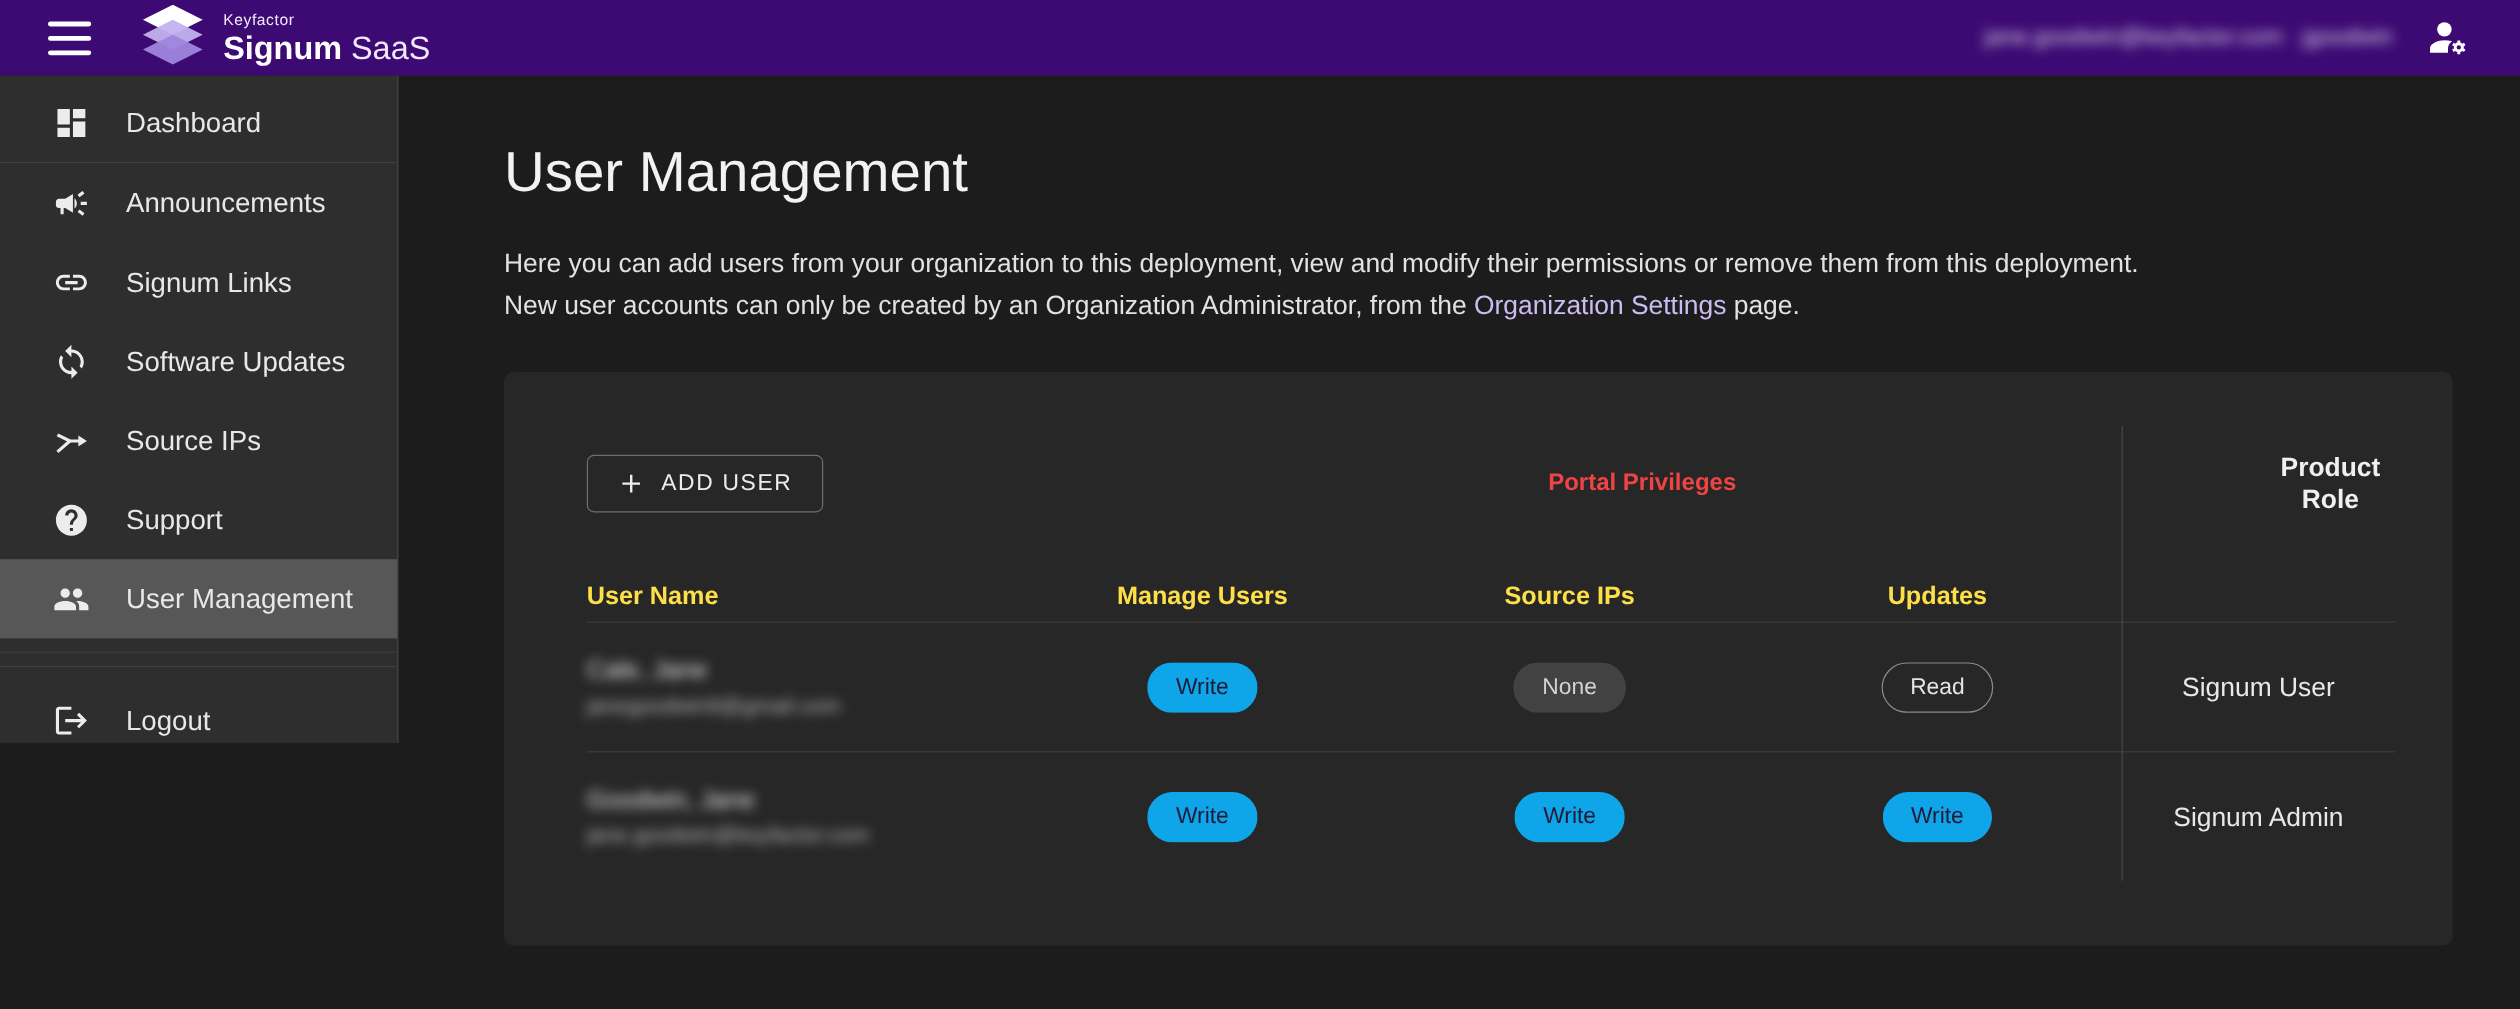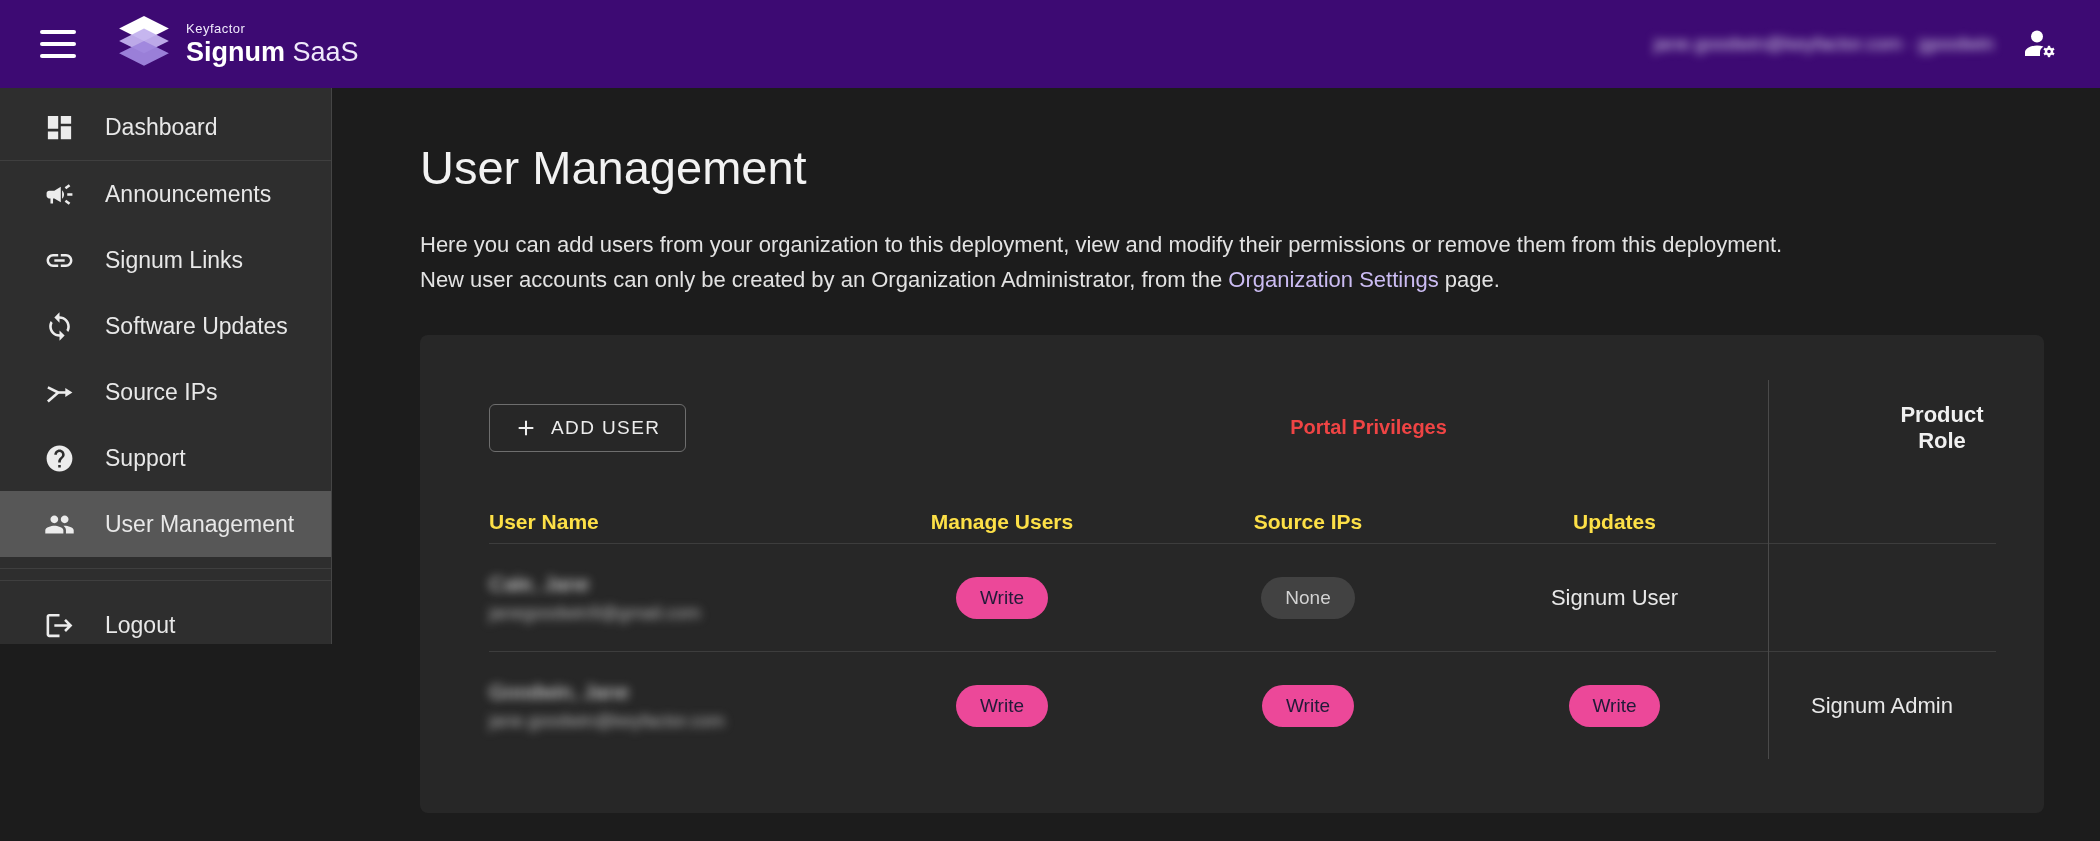--- a/index.html
+++ b/index.html
@@ -1,20 +1,20 @@
 <!DOCTYPE html>
 <html><head>
 <meta charset="utf-8">
 <style>
   * { margin:0; padding:0; box-sizing:border-box; }
   html,body { width:2100px; height:841px; overflow:hidden; background:#1c1c1c;
               font-family:"Liberation Sans", sans-serif; }
 
   
-  .topbar { height:88px; background:#3d0a73; display:flex; align-items:center;
+  .topbar { height:63px; background:#3d0a73; display:flex; align-items:center;
             padding:0 42px 0 40px; color:#fff; }
   .hamburger { width:36px; height:28px; display:flex; flex-direction:column;
                justify-content:space-between; cursor:pointer; margin-right:42px; }
   .hamburger span { display:block; height:4px; border-radius:2px; background:#fff; }
   .brand { display:flex; align-items:center; gap:16px; }
   .brand-text { display:flex; flex-direction:column; line-height:1; }
   .brand-small { font-size:13px; letter-spacing:0.5px; color:#f0eafc; margin-bottom:4px; }
   .brand-big { font-size:27px; color:#fff; }
   .brand-big b { font-weight:bold; }
   .brand-big .light { font-weight:300; color:#efe9fa; }
@@ -61,21 +61,21 @@
   .col-h.center { text-align:center; }
   .hr { height:1px; background:#3d3d3d; }
   .data-row { height:107px; }
   .name-cell .nm { font-size:21px; color:#e8e8e8; filter:blur(5px); user-select:none; }
   .name-cell .em { font-size:18px; color:#b5b5b5; margin-top:7px; filter:blur(5px);
                    user-select:none; }
   .pill-cell { display:flex; justify-content:center; }
   .pill { display:inline-flex; align-items:center; justify-content:center;
           height:42px; padding:0 23px; border-radius:21px; font-size:19px;
           cursor:pointer; border:1px solid transparent; }
-  .pill.filled { background:#ec4899; color:#211a38; }
+  .pill.filled { background:#0ea5e9; color:#211a38; }
   .pill.gray { background:#424242; color:#d2d2d2; }
   .pill.outline { background:transparent; border-color:#8a8a8a; color:#e4e4e4; }
   .role-cell { text-align:center; font-size:22px; color:#e8e8e8; }
   .v-divider { position:absolute; left:1348px; top:45px; height:379px; width:1px;
                background:#4a4a4a; }
 
   
   .logo-mark { width:52px; height:56px; }
 </style>
 </head>
@@ -212,20 +212,23 @@
         <div class="name-cell">
           <div class="nm">Cale, Jane</div>
           <div class="em">janegoodwin9@gmail.com</div>
         </div>
         <div class="pill-cell">
             <span class="pill filled">Write</span>
           </div>
         <div class="pill-cell">
             <span class="pill gray">None</span>
           </div>
+        <div class="pill-cell">
+            <span class="pill outline">Read</span>
+          </div>
         <div class="role-cell">Signum User</div>
       </div>
 
       <div class="hr"></div>
 
       <div class="grid-row data-row">
         <div class="name-cell">
           <div class="nm">Goodwin, Jane</div>
           <div class="em">jane.goodwin@keyfactor.com</div>
         </div>

